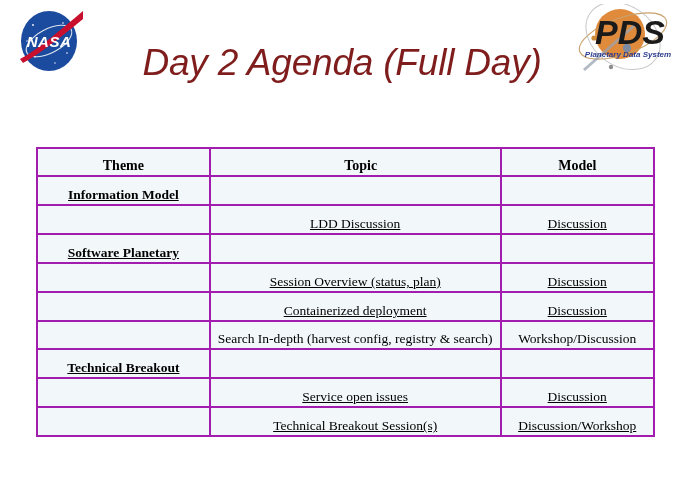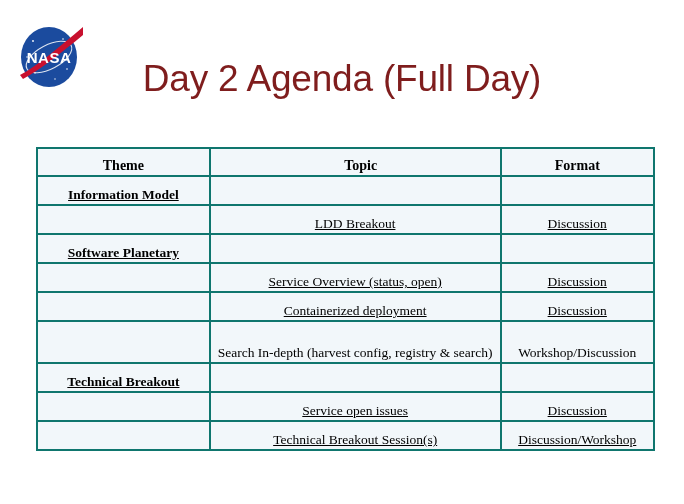--- a/index.html
+++ b/index.html
@@ -12,22 +12,22 @@
     height: 504px;
     position: relative;
     overflow: hidden;
     font-family: "Liberation Serif", serif;
     -webkit-font-smoothing: antialiased;
   }
 
   
   #header-band {
     position: absolute;
-    left: 0; top: 16px;
-    width: 614px; height: 120px;
+    left: 0; top: 0;
+    width: 614px; height: 120px; font-style: italic;
   }
 
   
   #nasa-logo {
     position: absolute;
     left: 17px; top: 7px;
     width: 68px; height: 68px;
   }
 
   
@@ -58,21 +58,21 @@
     left: 36px; top: 147px;
     width: 619px;
   }
   table.agenda {
     border-collapse: collapse;
     width: 619px;
     table-layout: fixed;
     background: #f2f7fa;
   }
   table.agenda td, table.agenda th {
-    border: 2px solid #0f766e;
+    border: 2px solid #a21caf;
     background: #f2f7fa;
     color: #000000;
     font-family: "Liberation Serif", serif;
     font-size: 13.5px;
     line-height: 15px;
     text-align: center;
     vertical-align: bottom;
     padding: 0 2px 2px 2px;
     font-weight: normal;
   }
@@ -86,21 +86,21 @@
   }
   table.agenda td.theme-cell {
     font-weight: bold;
     font-size: 13.5px;
   }
   table.agenda td.empty-cell { font-size: 13.5px; }
 
   
   tr.r-header { height: 28px; }
   tr.r-std    { height: 29px; text-decoration: underline; }
-  tr.r-tall   { height: 42px; }
+  tr.r-tall   { height: 28px; }
 </style>
 </head>
 <body>
 
 <div id="header-band">
 
   <div id="nasa-logo">
     <svg width="68" height="68" viewBox="0 0 68 68" xmlns="http://www.w3.org/2000/svg">
       <ellipse cx="32" cy="34" rx="28" ry="30" fill="#1b4b9e"></ellipse>
 
@@ -114,58 +114,77 @@
       <circle cx="10" cy="34" r="0.7" fill="#ffffff"></circle>
 
       <path d="M3 52 C 22 42, 42 24, 66 4 L 66 12 C 44 30, 24 46, 6 56 Z" fill="#c8102e"></path>
 
       <text x="32" y="40" text-anchor="middle" font-family="Liberation Sans, sans-serif" font-size="15" font-weight="bold" fill="#ffffff" letter-spacing="0.5">NASA</text>
     </svg>
   </div>
 
   <div id="page-title">Day 2 Agenda (Full Day)</div>
 
+  <div id="pds-logo">
+    <svg width="102" height="72" viewBox="0 0 102 72" xmlns="http://www.w3.org/2000/svg">
+
+      <circle cx="42" cy="30" r="25" fill="#e08a3c"></circle>
+
+      <ellipse cx="45" cy="32" rx="46" ry="18" fill="none" stroke="#c9a06a" stroke-width="1.1" transform="rotate(-20 45 32)"></ellipse>
+      <ellipse cx="45" cy="32" rx="40" ry="30" fill="none" stroke="#b9b9b9" stroke-width="1" transform="rotate(35 45 32)" opacity="0.8"></ellipse>
+
+      <path d="M6 66 L 58 20" stroke="#9aa4b0" stroke-width="3" opacity="0.75"></path>
+
+      <circle cx="16" cy="34" r="2.6" fill="#cf8a3a"></circle>
+      <circle cx="49" cy="44" r="4.2" fill="#7d8ca3"></circle>
+      <circle cx="33" cy="63" r="2.2" fill="#8d8d8d"></circle>
+
+      <text x="52" y="40" text-anchor="middle" font-family="Liberation Sans, sans-serif" font-size="34" font-weight="bold" fill="#1a1a1a">PDS</text>
+
+      <text x="50" y="53" text-anchor="middle" font-family="Liberation Sans, sans-serif" font-size="8" font-weight="bold" fill="#2d3d8f">Planetary Data System</text>
+    </svg>
+  </div>
 
 </div>
 
 <div id="agenda-table-wrap">
   <table class="agenda">
     <colgroup>
       <col class="col-theme">
         <col class="col-topic">
         <col class="col-format">
     </colgroup>
     <tbody>
       <tr class="header-row r-header">
         <td class="col-theme">Theme</td>
         <td class="col-topic">Topic</td>
-        <td class="col-format">Format</td>
+        <td class="col-format">Model</td>
       </tr>
 
       <tr class="r-std">
         <td class="theme-cell">Information Model</td>
         <td class="empty-cell"></td>
         <td class="empty-cell"></td>
       </tr>
 
       <tr class="r-std">
         <td class="theme-cell"></td>
-        <td>LDD Breakout</td>
+        <td>LDD Discussion</td>
         <td>Discussion</td>
       </tr>
 
       <tr class="r-std">
         <td class="theme-cell">Software Planetary</td>
         <td class="empty-cell"></td>
         <td class="empty-cell"></td>
       </tr>
 
       <tr class="r-std">
         <td class="theme-cell"></td>
-        <td>Service Overview (status, open)</td>
+        <td>Session Overview (status, plan)</td>
         <td>Discussion</td>
       </tr>
 
       <tr class="r-std">
         <td class="theme-cell"></td>
         <td>Containerized deployment</td>
         <td>Discussion</td>
       </tr>
 
       <tr class="r-tall">

